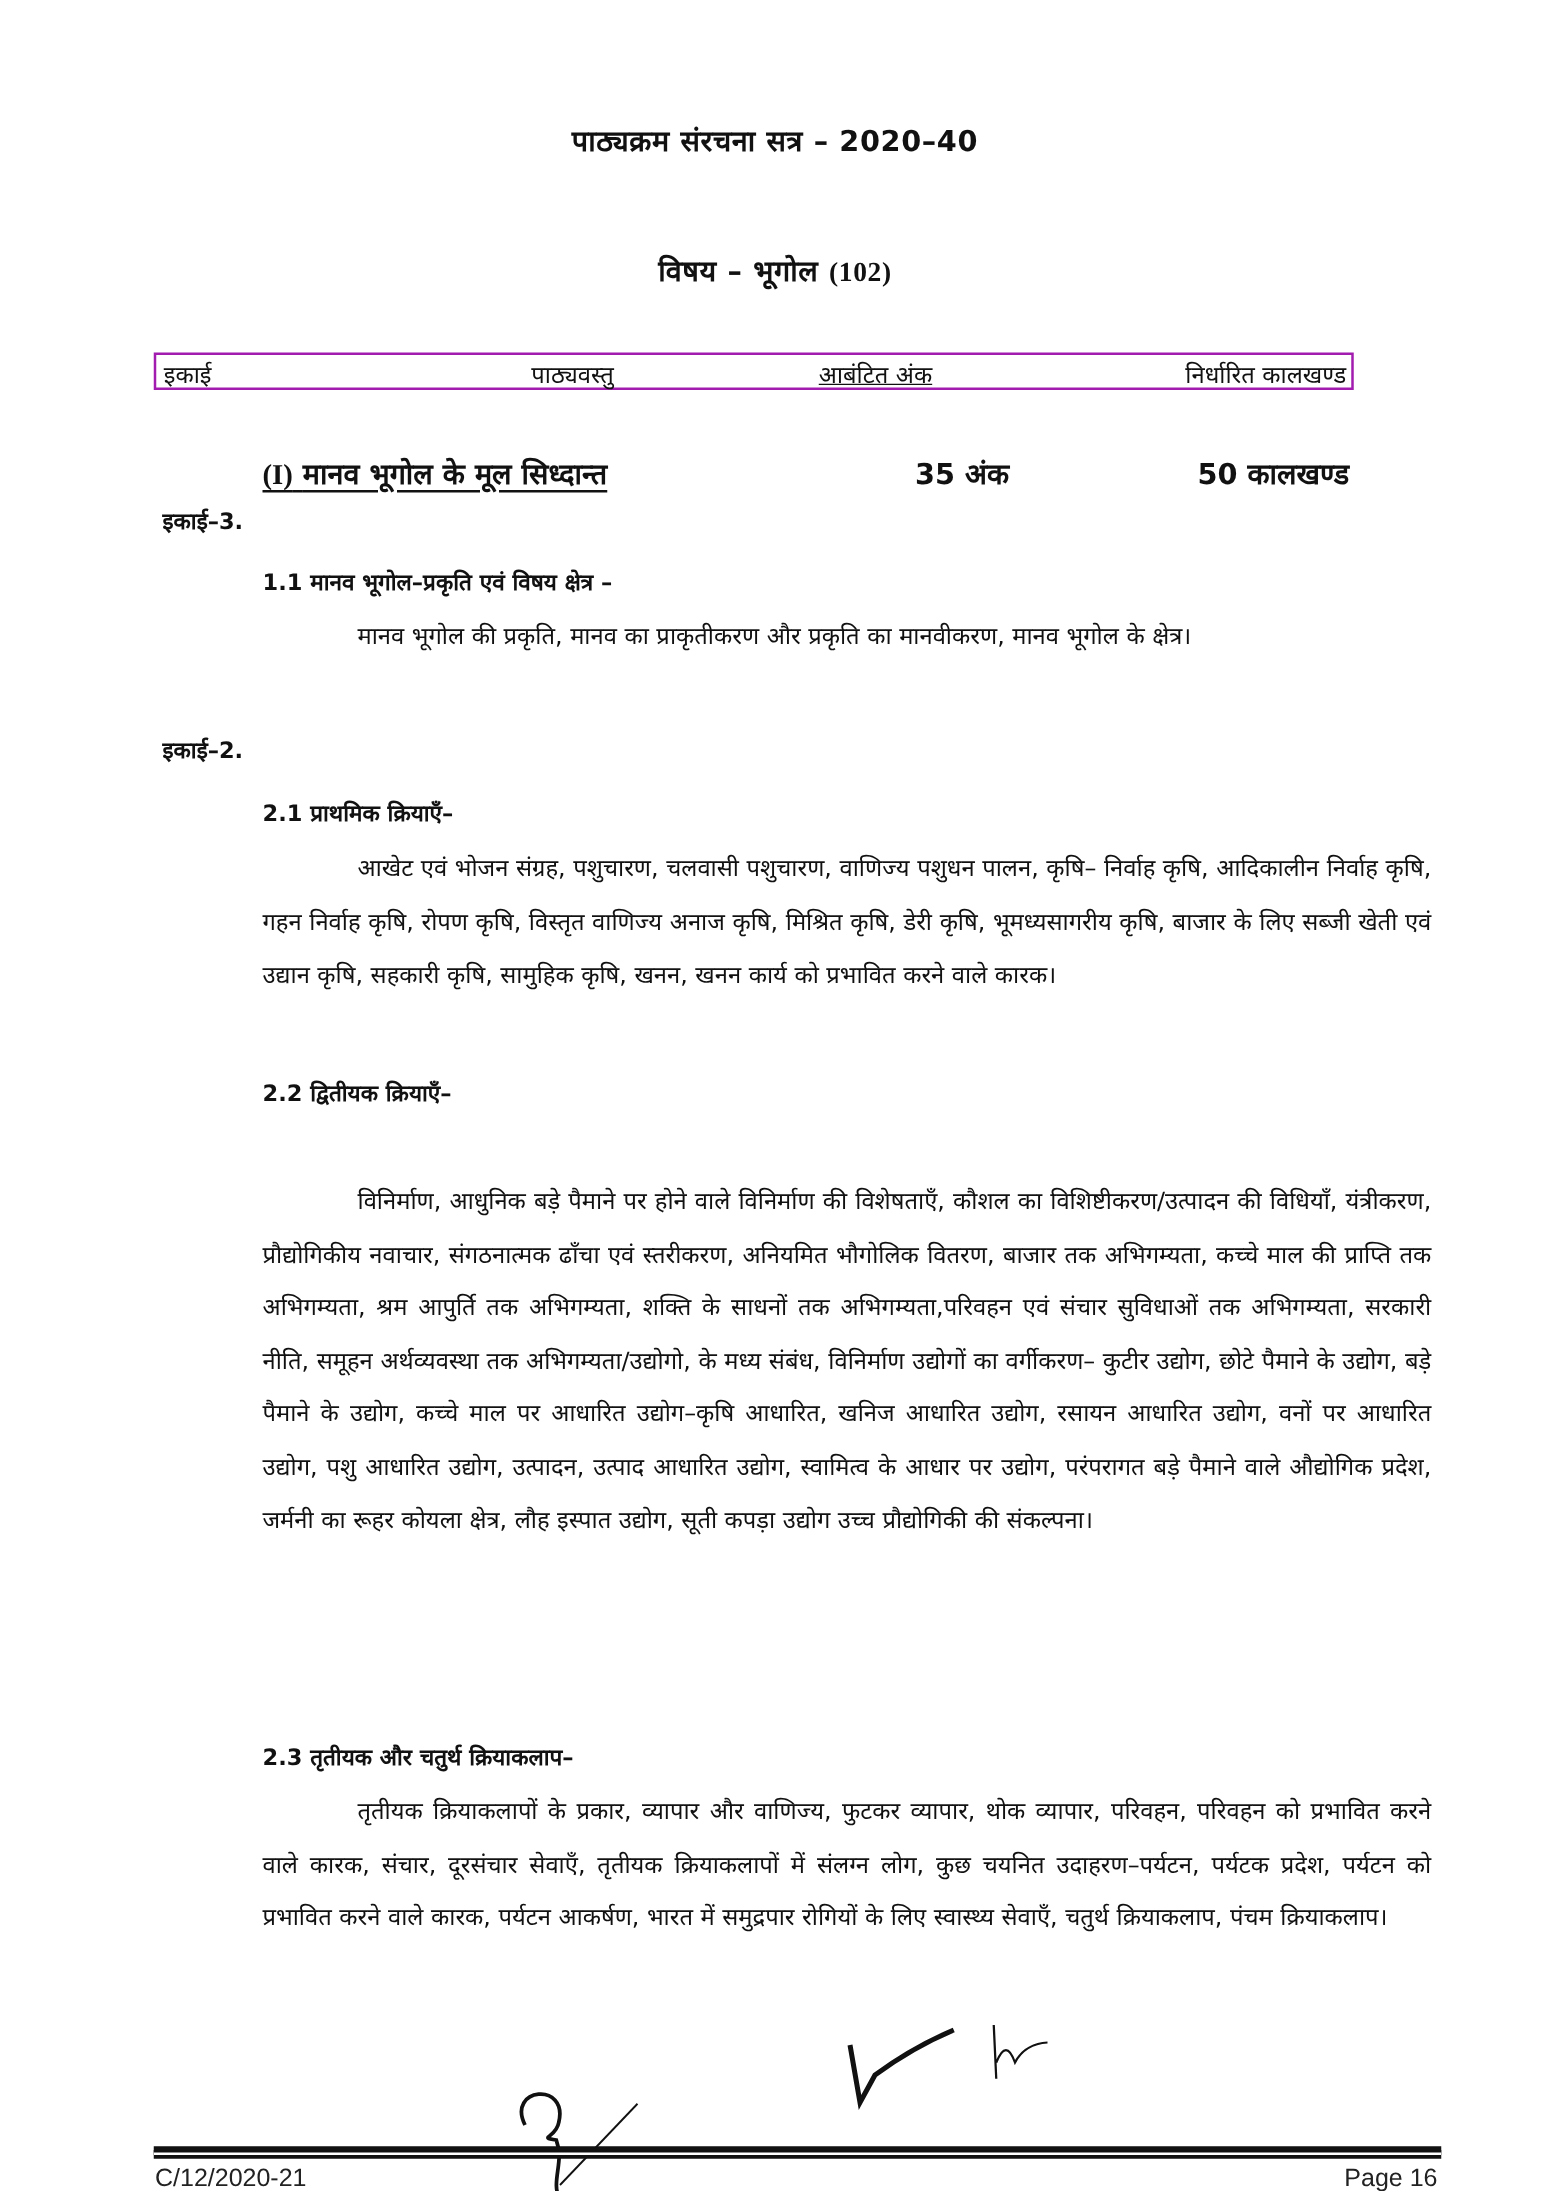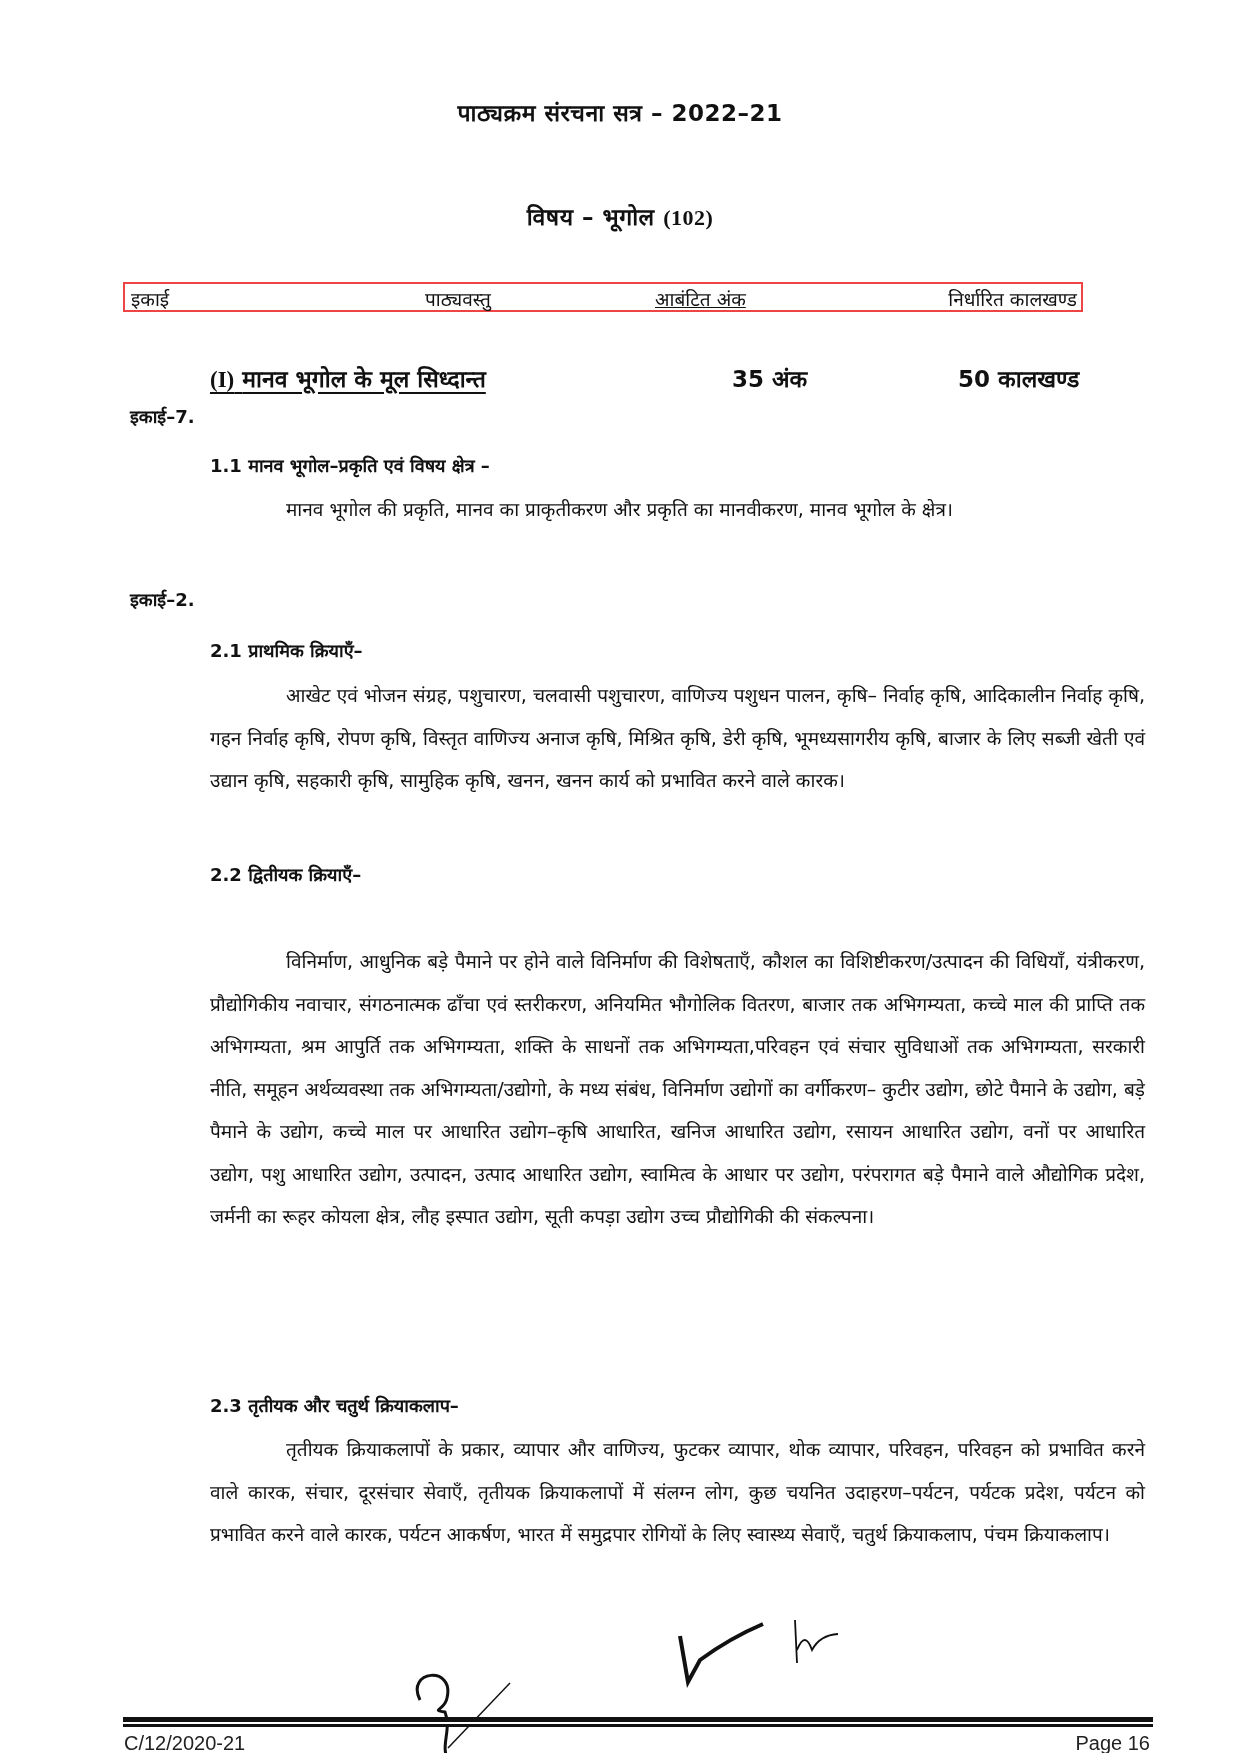--- a/index.html
+++ b/index.html
@@ -8,21 +8,21 @@
   .page { position: absolute; left: 0; top: 0; width: 1240px; height: 1753px; }
 
   .title { position: absolute; left: 0; width: 1240px; text-align: center;
            font-weight: bold; font-size: 23px; letter-spacing: 0.5px; }
   .title .latin { font-family: "Liberation Serif", serif; font-size: 22px; }
   .t1 { top: 96px; }
   .t2 { top: 148px; }
   .t3 { top: 200px; }
 
   .header-table { position: absolute; left: 123px; top: 282px; width: 960px; height: 30px;
-                  border: 2px solid #ef4444; box-sizing: border-box; display: flex; align-items: center;
+                  border: 2px solid #a21caf; box-sizing: border-box; display: flex; align-items: center;
                   font-size: 19px; }
   .header-table span { position: absolute; top: 2px; }
   .ht-unit { left: 6px; }
   .ht-content { left: 300px; }
   .ht-marks { left: 530px; text-decoration: underline; }
   .ht-periods { right: 4px; }
 
   .section { position: absolute; top: 362px; font-size: 23px; font-weight: bold; }
   .sec-title { left: 210px; text-decoration: underline; text-underline-offset: 5px; }
   .sec-title .roman { font-family: "Liberation Serif", serif; }
@@ -44,42 +44,42 @@
 
   .signatures { position: absolute; left: 0; top: 0; width: 1240px; height: 1753px; pointer-events: none; }
 </style>
 </head>
 <body>
 
 <div class="page">
 
   <div class="title t1">
     <span>पाठ्यक्रम संरचना सत्र –</span>
-    <span>2022–21</span>
+    <span>2020–40</span>
   </div>
   <div class="title t3">
     <span>विषय – भूगोल</span>
     <span class="latin">(102)</span>
   </div>
 
   <div class="header-table">
     <span class="ht-unit">इकाई</span>
     <span class="ht-content">पाठ्यवस्तु</span>
     <span class="ht-marks">आबंटित अंक</span>
     <span class="ht-periods">निर्धारित कालखण्ड</span>
   </div>
 
   <div class="section sec-title">
     <span class="roman">(I)</span>
     <span>मानव भूगोल के मूल सिध्दान्त</span>
   </div>
   <div class="section sec-marks">35 अंक</div>
   <div class="section sec-periods">50 कालखण्ड</div>
 
-  <div class="unit" style="top:404px;">इकाई–7.</div>
+  <div class="unit" style="top:404px;">इकाई–3.</div>
   <div class="sub" style="top:453px;">1.1 मानव भूगोल–प्रकृति एवं विषय क्षेत्र –</div>
   <div class="para" style="top:488px;">मानव भूगोल की प्रकृति, मानव का प्राकृतीकरण और प्रकृति का मानवीकरण, मानव भूगोल के क्षेत्र।</div>
 
   <div class="unit" style="top:587px;">इकाई–2.</div>
   <div class="sub" style="top:638px;">2.1 प्राथमिक क्रियाएँ–</div>
   <div class="para" style="top:674px;">आखेट एवं भोजन संग्रह, पशुचारण, चलवासी पशुचारण, वाणिज्य पशुधन पालन, कृषि– निर्वाह कृषि, आदिकालीन निर्वाह कृषि, गहन निर्वाह कृषि, रोपण कृषि, विस्तृत वाणिज्य अनाज कृषि, मिश्रित कृषि, डेरी कृषि, भूमध्यसागरीय कृषि, बाजार के लिए सब्जी खेती एवं उद्यान कृषि, सहकारी कृषि, सामुहिक कृषि, खनन, खनन कार्य को प्रभावित करने वाले कारक।</div>
 
   <div class="sub" style="top:862px;">2.2 द्वितीयक क्रियाएँ–</div>
   <div class="para" style="top:940px;">विनिर्माण, आधुनिक बड़े पैमाने पर होने वाले विनिर्माण की विशेषताएँ, कौशल का विशिष्टीकरण/उत्पादन की विधियॉं, यंत्रीकरण, प्रौद्योगिकीय नवाचार, संगठनात्मक ढॉंचा एवं स्तरीकरण, अनियमित भौगोलिक वितरण, बाजार तक अभिगम्यता, कच्चे माल की प्राप्ति तक अभिगम्यता, श्रम आपुर्ति तक अभिगम्यता, शक्ति के साधनों तक अभिगम्यता,परिवहन एवं संचार सुविधाओं तक अभिगम्यता, सरकारी नीति, समूहन अर्थव्यवस्था तक अभिगम्यता/उद्योगो, के मध्य संबंध, विनिर्माण उद्योगों का वर्गीकरण– कुटीर उद्योग, छोटे पैमाने के उद्योग, बड़े पैमाने के उद्योग, कच्चे माल पर आधारित उद्योग–कृषि आधारित, खनिज आधारित उद्योग, रसायन आधारित उद्योग, वनों पर आधारित उद्योग, पशु आधारित उद्योग, उत्पादन, उत्पाद आधारित उद्योग, स्वामित्व के आधार पर उद्योग, परंपरागत बड़े पैमाने वाले औद्योगिक प्रदेश, जर्मनी का रूहर कोयला क्षेत्र, लौह इस्पात उद्योग, सूती कपड़ा उद्योग उच्च प्रौद्योगिकी की संकल्पना।</div>
 

